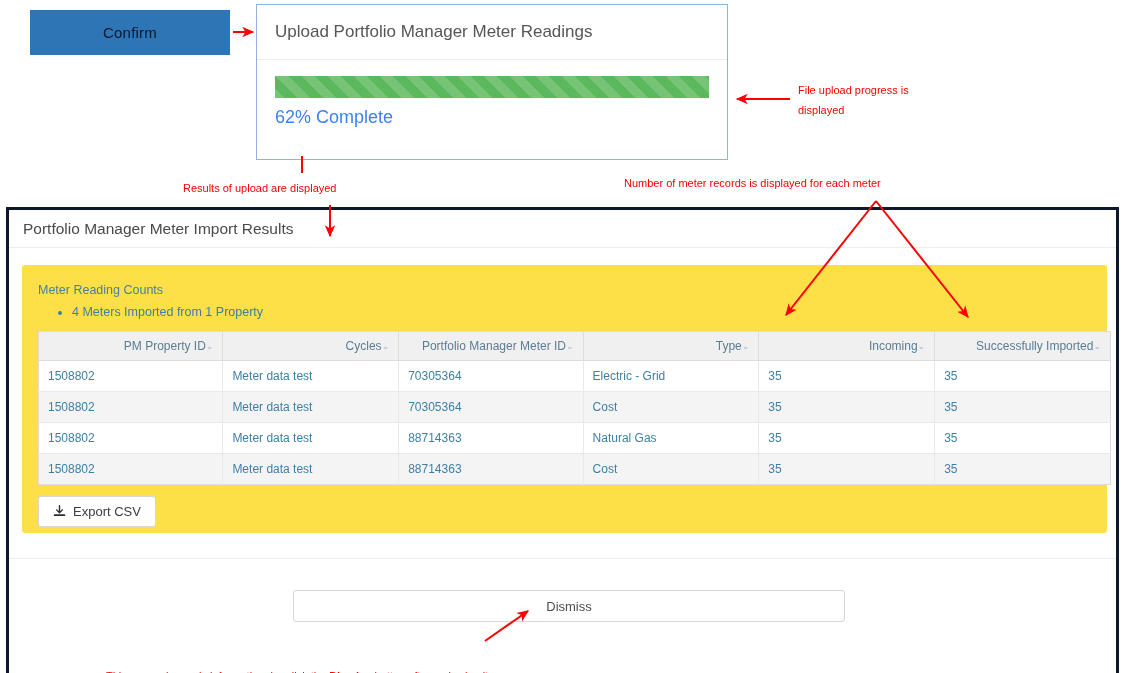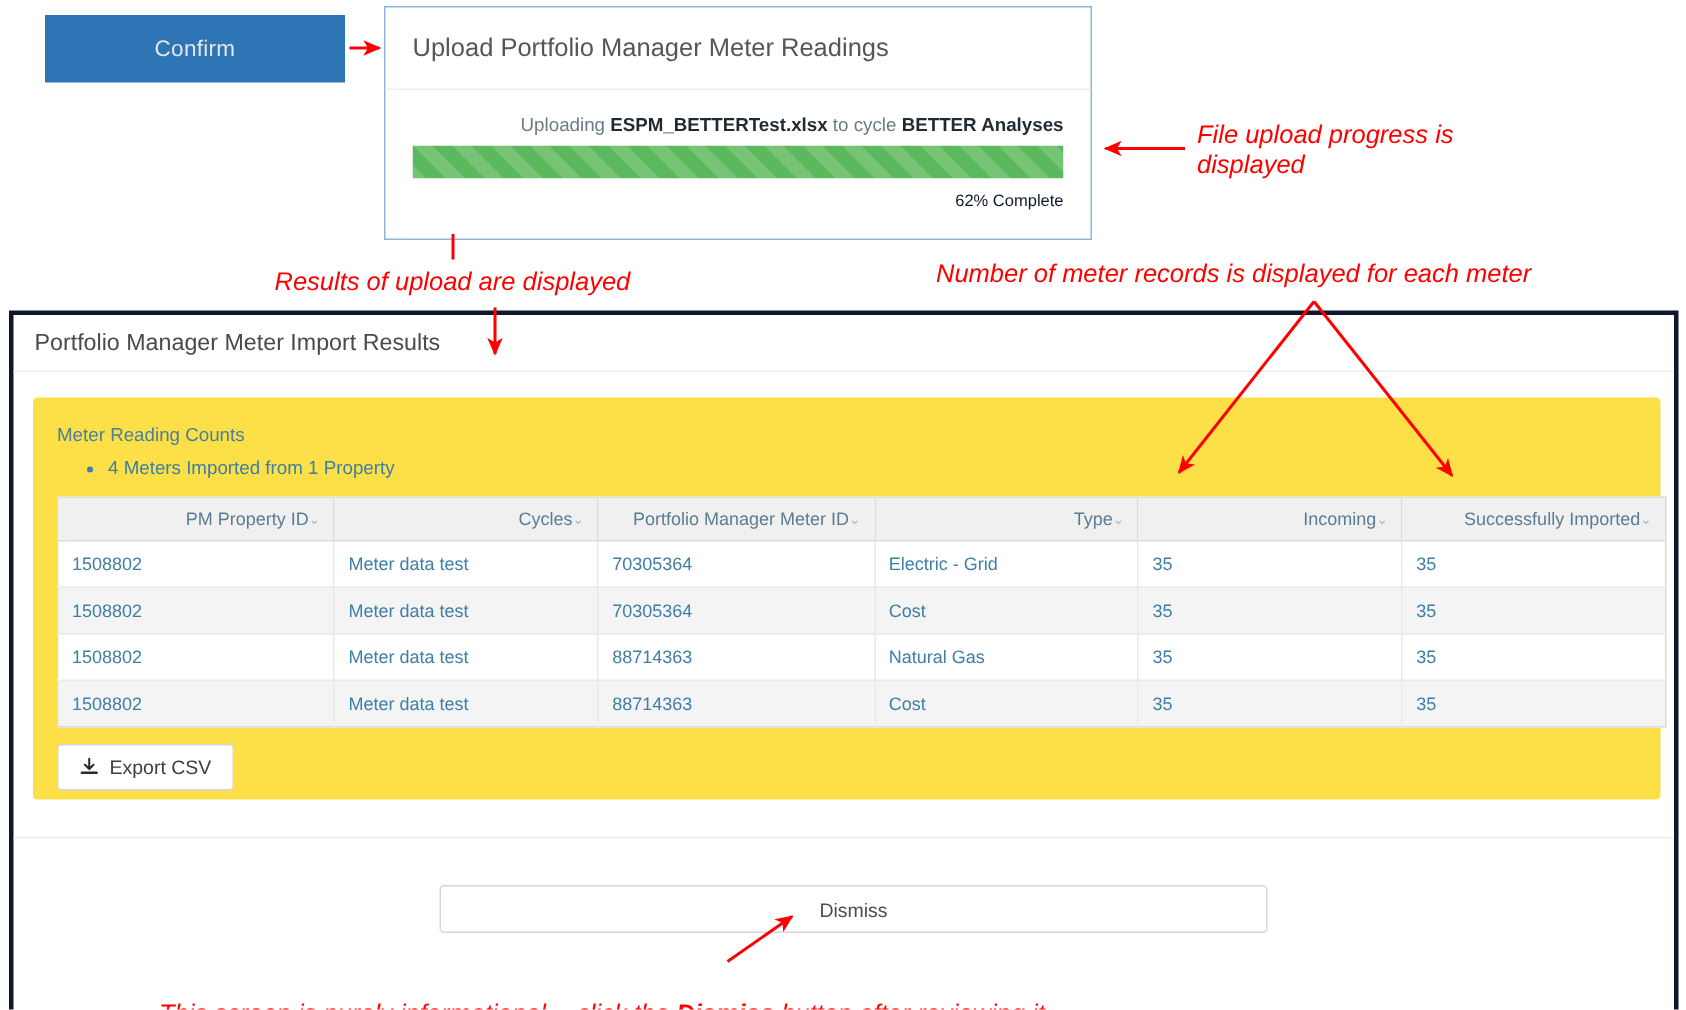--- a/index.html
+++ b/index.html
@@ -9,33 +9,32 @@
     background: #ffffff;
     font-family: "Liberation Sans", sans-serif;
     overflow: hidden;
   }
   #stage { position: relative; width: 1124px; height: 673px; background:#fff; }
 
   
   .confirm-btn {
     position: absolute; left: 30px; top: 10px;
     width: 200px; height: 45px;
-    background: #2E75B6; color: #e5e5e5;
+    background: #2E75B6; color: #0f172a;
     display: flex; align-items: center; justify-content: center;
     font-size: 15px; letter-spacing: .2px;
     border: none;
   }
 
   
   .upload-dialog {
     position: absolute; left: 256px; top: 4px;
     width: 472px; height: 156px;
     background: #ffffff;
     border: 1px solid #8FB4DE;
-    text-align: right;
   }
   .upload-dialog-header {
     height: 55px; border-bottom: 1px solid #ededed;
     display: flex; align-items: center; padding: 0 18px;
   }
   .upload-dialog-title { font-size: 17px; color: #565656; }
   .upload-dialog-body { padding: 16px 18px 0 18px; }
   .upload-line { font-size: 12.5px; color: #6b7a86; margin-bottom: 7px; white-space: nowrap; }
   .upload-line b { color: #1f2a33; }
   .progress-track {
@@ -44,21 +43,21 @@
   }
   .progress-fill {
     height: 100%;
     background-color: #5cb85c;
     background-image: linear-gradient(45deg,
       rgba(255,255,255,.17) 25%, transparent 25%,
       transparent 50%, rgba(255,255,255,.17) 50%,
       rgba(255,255,255,.17) 75%, transparent 75%, transparent);
     background-size: 26px 26px;
   }
-  .progress-caption { font-size: 11px; color: #0f172a; margin-top: 9px; }
+  .progress-caption { font-size: 18px; color: #3b82f6; margin-top: 9px; }
 
   
   .results-panel {
     position: absolute; left: 6px; top: 207px;
     width: 1113px; height: 514px;
     background: #ffffff;
     border: 3px solid #0f172a;
   }
   .results-header {
     height: 38px; border-bottom: 1px solid #ededed;
@@ -114,44 +113,40 @@
   .dismiss-btn {
     position: absolute; left: 284px; top: 380px;
     width: 552px; height: 32px;
     background: #ffffff; border: 1px solid #d6d6d6; border-radius: 3px;
     font-size: 13px; color: #4d4d4d;
     display:flex; align-items:center; justify-content:center;
   }
 
   
   .anno {
-    position: absolute; color: #fe0000; font-size: 17px; line-height: 20px;
+    position: absolute; color: #fe0000; font-size: 11px; line-height: 20px;
     white-space: pre-line;
-    font-style: italic;
   }
   .anno b { color: #fe0000; font-weight: bold; }
   svg.overlay { position: absolute; left:0; top:0; width:1124px; height:673px; pointer-events:none; }
 </style>
 </head>
 <body>
 
 <div id="stage">
 
   <div class="confirm-btn">
     <span>Confirm</span>
   </div>
 
   <div class="upload-dialog">
     <div class="upload-dialog-header">
       <span class="upload-dialog-title">Upload Portfolio Manager Meter Readings</span>
     </div>
     <div class="upload-dialog-body">
-      <div class="upload-line">
-        <span>Uploading </span><b>ESPM_BETTERTest.xlsx</b><span> to cycle </span><b>BETTER Analyses</b>
-      </div>
       <div class="progress-track">
         <div class="progress-fill" id="progressFill" style="width: 100%; background-color: rgb(92, 184, 92);"></div>
       </div>
       <div class="progress-caption">62% Complete</div>
     </div>
   </div>
 
   <div class="results-panel">
     <div class="results-header">
       <span class="results-title">Portfolio Manager Meter Import Results</span>

